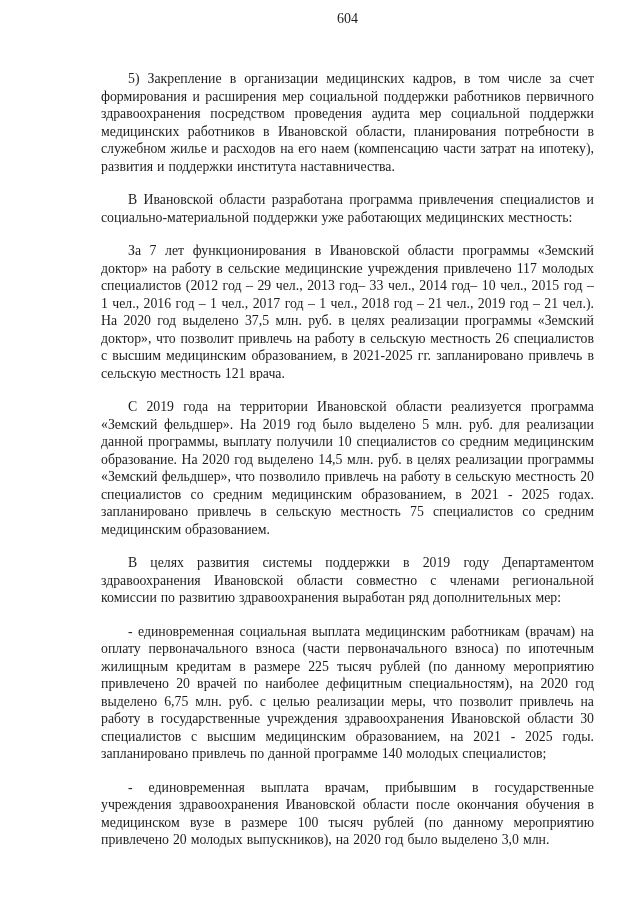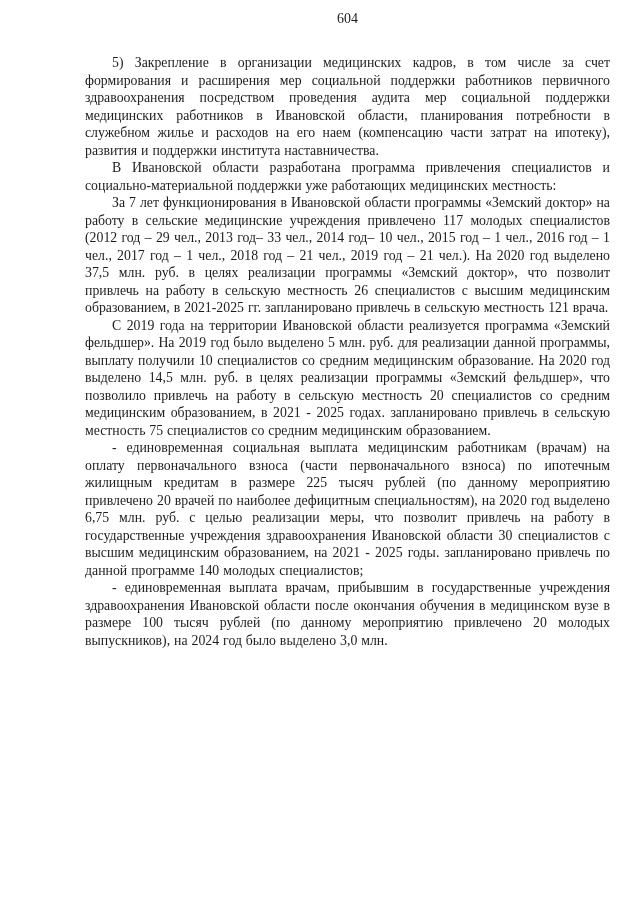--- a/index.html
+++ b/index.html
@@ -30,32 +30,33 @@
     position: absolute;
     top: 54px;
     left: 85px;
     width: 525px;
     font-size: 13.8px;
     line-height: 17.5px;
     text-align: justify;
     word-spacing: 0.5px;
   }
   .para {
-    margin: 0;
+    margin: 16px;
     padding: 0;
     text-indent: 27px;
   }
 </style>
 </head>
 <body>
 
 <div class="page">
   <div class="page-number">604</div>
 
   <div class="text-block">
     <p class="para">5) Закрепление в организации медицинских кадров, в том числе за счет формирования и расширения мер социальной поддержки работников первичного здравоохранения посредством проведения аудита мер социальной поддержки медицинских работников в Ивановской области, планирования потребности в служебном жилье и расходов на его наем (компенсацию части затрат на ипотеку), развития и поддержки института наставничества.</p>
     <p class="para">В Ивановской области разработана программа привлечения специалистов и социально-материальной поддержки уже работающих медицинских местность:</p>
     <p class="para">За 7 лет функционирования в Ивановской области программы «Земский доктор» на работу в сельские медицинские учреждения привлечено 117 молодых специалистов (2012 год – 29 чел., 2013 год– 33 чел., 2014 год– 10 чел., 2015 год – 1 чел., 2016 год – 1 чел., 2017 год – 1 чел., 2018 год – 21 чел., 2019 год – 21 чел.). На 2020 год выделено 37,5 млн. руб. в целях реализации программы «Земский доктор», что позволит привлечь на работу в сельскую местность 26 специалистов с высшим медицинским образованием, в 2021-2025 гг. запланировано привлечь в сельскую местность 121 врача.</p>
     <p class="para">С 2019 года на территории Ивановской области реализуется программа «Земский фельдшер». На 2019 год было выделено 5 млн. руб. для реализации данной программы, выплату получили 10 специалистов со средним медицинским образование. На 2020 год выделено 14,5 млн. руб. в целях реализации программы «Земский фельдшер», что позволило привлечь на работу в сельскую местность 20 специалистов со средним медицинским образованием, в 2021 - 2025 годах. запланировано привлечь в сельскую местность 75 специалистов со средним медицинским образованием.</p>
+    <p class="para">В целях развития системы поддержки в 2019 году Департаментом здравоохранения Ивановской области совместно с членами региональной комиссии по развитию здравоохранения выработан ряд дополнительных мер:</p>
     <p class="para">- единовременная социальная выплата медицинским работникам (врачам) на оплату первоначального взноса (части первоначального взноса) по ипотечным жилищным кредитам в размере 225 тысяч рублей (по данному мероприятию привлечено 20 врачей по наиболее дефицитным специальностям), на 2020 год выделено 6,75 млн. руб. с целью реализации меры, что позволит привлечь на работу в государственные учреждения здравоохранения Ивановской области 30 специалистов с высшим медицинским образованием, на 2021 - 2025 годы. запланировано привлечь по данной программе 140 молодых специалистов;</p>
-    <p class="para">- единовременная выплата врачам, прибывшим в государственные учреждения здравоохранения Ивановской области после окончания обучения в медицинском вузе в размере 100 тысяч рублей (по данному мероприятию привлечено 20 молодых выпускников), на 2024 год было выделено 3,0 млн.</p>
+    <p class="para">- единовременная выплата врачам, прибывшим в государственные учреждения здравоохранения Ивановской области после окончания обучения в медицинском вузе в размере 100 тысяч рублей (по данному мероприятию привлечено 20 молодых выпускников), на 2020 год было выделено 3,0 млн.</p>
   </div>
 </div>
 
 </body></html>

